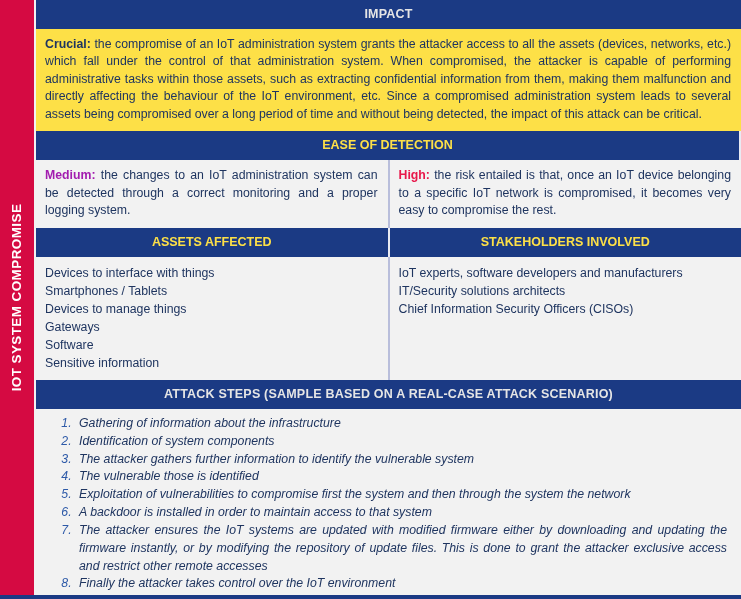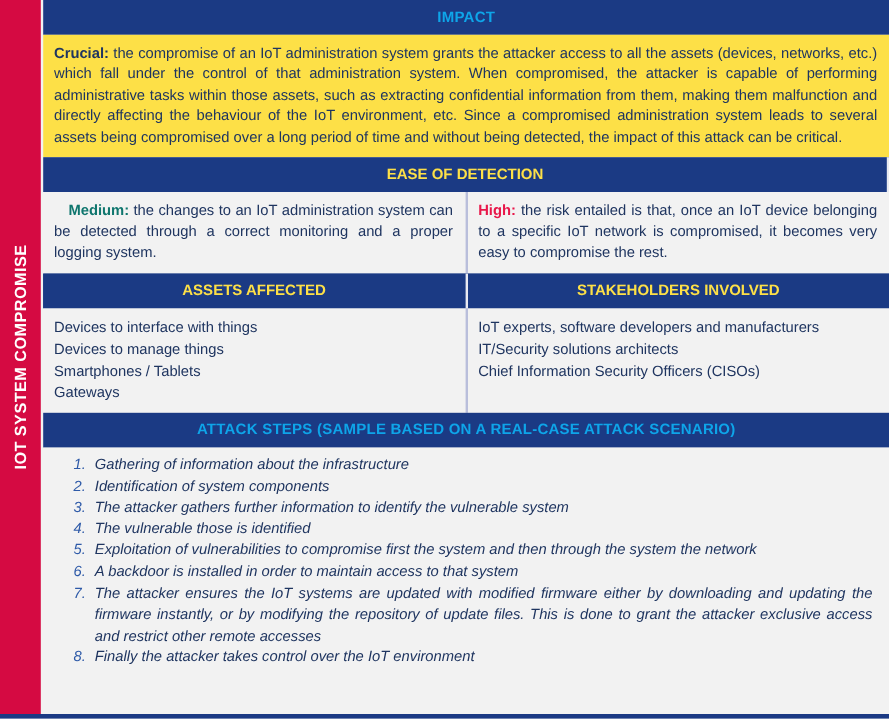--- a/index.html
+++ b/index.html
@@ -51,21 +51,21 @@
     height: 595px;
     box-sizing: border-box;
     background: #f2f2f2;
     display: flex;
     flex-direction: column;
   }
 
   
   .bar {
     background: #1b3a84;
-    color: #0ea5e9;
+    color: #e5e5e5;
     text-align: center;
     font-size: 12.5px;
     font-weight: bold;
     letter-spacing: 0.2px;
     padding: 7px 4px 8px 4px;
     box-sizing: border-box;
   }
   .bar.full { width: 100%; }
 
   .bar-row {
@@ -168,35 +168,37 @@
 
   <div class="content">
 
     <div class="bar full">IMPACT</div>
     <div class="pane full"><span class="lead-crucial">Crucial:</span><span> the compromise of an IoT administration system grants the attacker access to all the assets (devices, networks, etc.) which fall under the control of that administration system. When compromised, the attacker is capable of performing administrative tasks within those assets, such as extracting confidential information from them, making them malfunction and directly affecting the behaviour of the IoT environment, etc. Since a compromised administration system leads to several assets being compromised over a long period of time and without being detected, the impact of this attack can be critical.</span></div>
 
     <div class="bar-row">
       <div class="bar-cell left">EASE OF DETECTION</div>
     </div>
     <div class="split">
-      <div class="col left"><span class="lead-medium" id="lead-medium" style="color: #0f766e; margin-left: 12px;">Medium:</span><span> the changes to an IoT administration system can be detected through a correct monitoring and a proper logging system.</span></div>
+      <div class="col left"><span class="lead-medium" id="lead-medium" style="color: #a21caf;">Medium:</span><span> the changes to an IoT administration system can be detected through a correct monitoring and a proper logging system.</span></div>
       <div class="col"><span class="lead-high" id="lead-high" style="color: rgb(232, 23, 74);">High:</span><span> the risk entailed is that, once an IoT device belonging to a specific IoT network is compromised, it becomes very easy to compromise the rest.</span></div>
     </div>
 
     <div class="bar-row">
       <div class="bar-cell left">ASSETS AFFECTED</div>
       <div class="bar-cell">STAKEHOLDERS INVOLVED</div>
     </div>
     <div class="split">
       <div class="col left">
         <ul class="plain-list" id="assets-list">
             <li>Devices to interface with things</li>
+            <li>Smartphones / Tablets</li>
             <li>Devices to manage things</li>
-            <li>Smartphones / Tablets</li>
             <li>Gateways</li>
+            <li>Software</li>
+            <li>Sensitive information</li>
           </ul>
       </div>
       <div class="col">
         <ul class="plain-list" id="stakeholders-list">
             <li>IoT experts, software developers and manufacturers</li>
             <li>IT/Security solutions architects</li>
             <li>Chief Information Security Officers (CISOs)</li>
           </ul>
       </div>
     </div>

